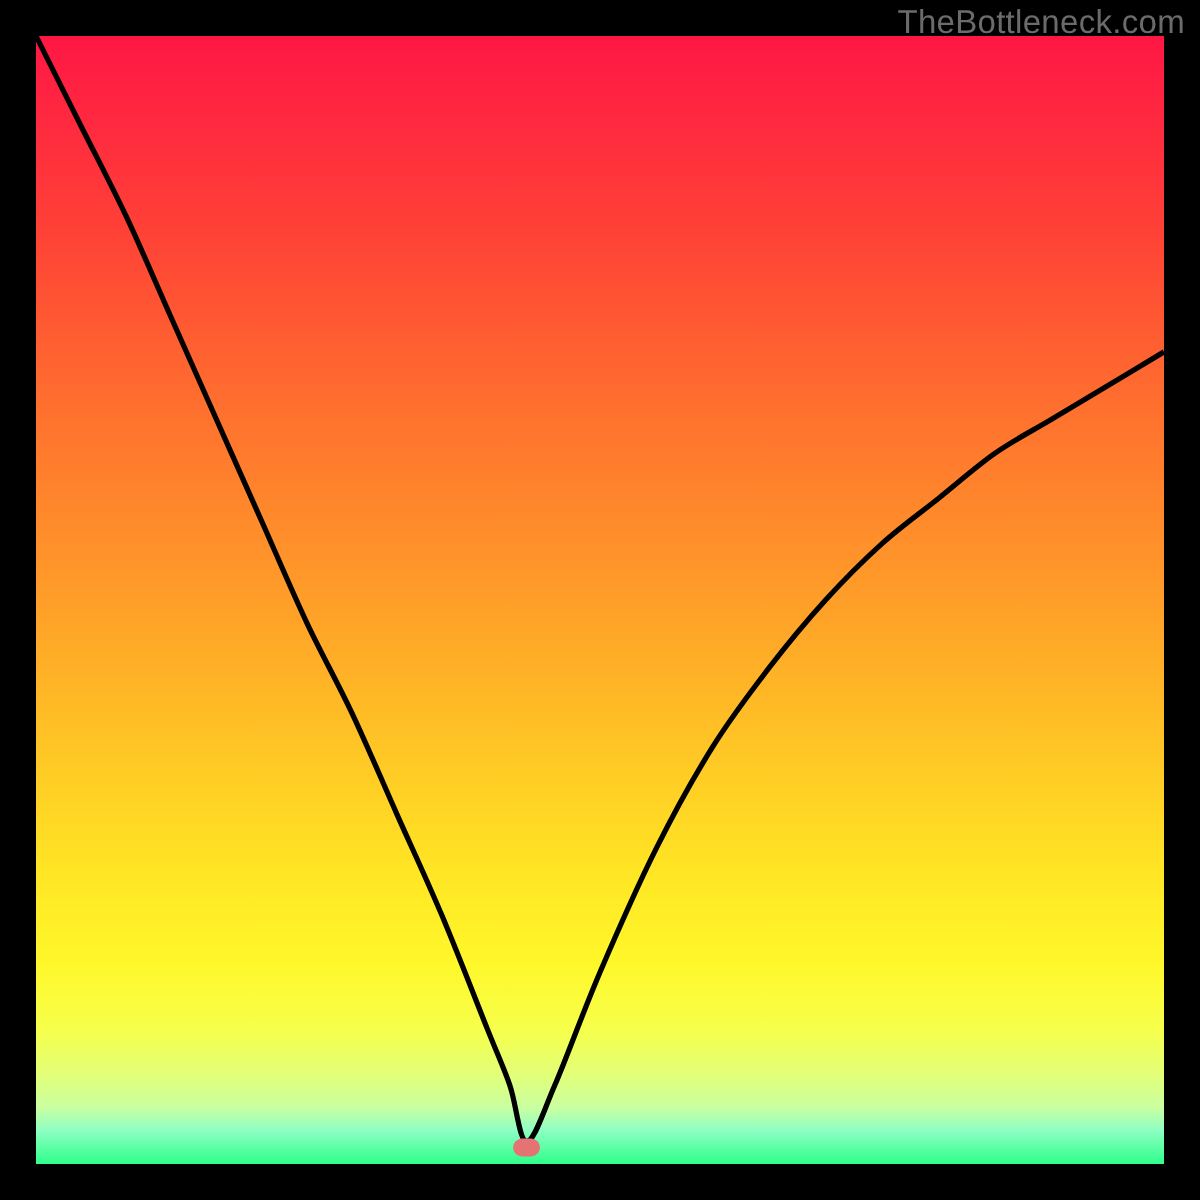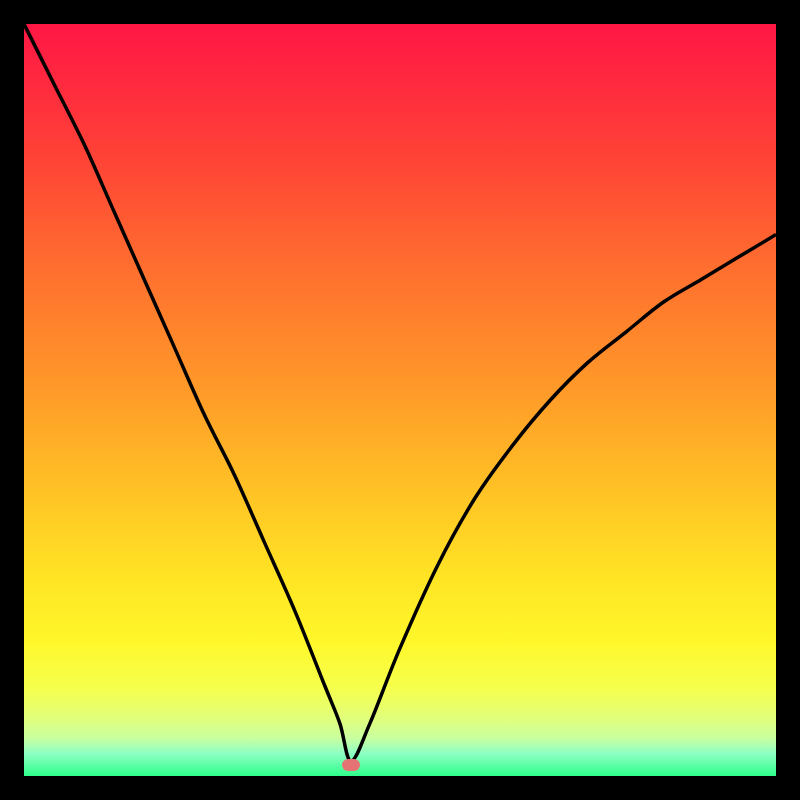--- a/index.html
+++ b/index.html
@@ -68,20 +68,21 @@
     height: 12px;
     border-radius: 6px;
     background: #e57373;
     transform: translate(-50%, -50%);
   }
 </style>
 </head>
 <body>
 
 <div class="frame">
+  <div class="attribution">TheBottleneck.com</div>
 
   <div class="plot">
     <div class="gradient"></div>
 
     <svg class="curve" viewBox="0 0 752 752" preserveAspectRatio="none">
       <path id="curve-path" fill="none" stroke-width="3.5" stroke="#000000" d="M 0,0 C 5.013333333333334,10.026666666666662 20.053333333333335,40.10666666666663 30.080000000000002,60.15999999999997 C 40.10666666666667,80.21333333333331 50.13333333333334,99.01333333333335 60.160000000000004,120.32000000000002 C 70.18666666666667,141.6266666666667 80.21333333333332,165.44 90.24,188 C 100.26666666666667,210.56 110.29333333333334,233.11999999999998 120.32000000000001,255.67999999999998 C 130.34666666666666,278.24 140.37333333333333,300.8 150.4,323.36 C 160.42666666666668,345.92 170.45333333333332,369.73333333333335 180.48,391.04 C 190.50666666666666,412.3466666666667 200.53333333333336,429.8933333333333 210.56000000000003,451.2 C 220.5866666666667,472.50666666666666 230.61333333333334,496.32 240.64000000000001,518.88 C 250.66666666666669,541.44 260.6933333333333,562.7466666666667 270.71999999999997,586.5600000000001 C 280.7466666666666,610.3733333333334 293.28000000000003,642.96 300.8,661.76 C 308.32,680.56 311.4533333333333,686.8266666666666 315.84,699.3599999999999 C 320.22666666666663,711.8933333333332 322.1066666666667,736.96 327.12,736.96 C 332.1333333333333,736.96 337.77333333333337,718.1599999999999 345.92,699.3599999999999 C 354.06666666666666,680.56 364.72,650.48 376,624.16 C 387.28,597.8399999999999 401.0666666666667,566.5066666666667 413.6,541.4399999999999 C 426.1333333333333,516.3733333333332 438.66666666666663,493.8133333333333 451.2,473.76 C 463.73333333333335,453.7066666666667 476.26666666666665,437.4133333333334 488.8,421.12000000000006 C 501.33333333333337,404.8266666666667 513.8666666666667,389.7866666666667 526.4,376 C 538.9333333333333,362.2133333333333 551.4666666666667,349.67999999999995 564,338.4 C 576.5333333333333,327.12 589.0666666666667,318.3466666666667 601.6,308.32000000000005 C 614.1333333333333,298.2933333333334 626.6666666666666,287.0133333333334 639.1999999999999,278.24 C 651.7333333333332,269.46666666666664 664.2666666666668,263.2 676.8000000000001,255.67999999999998 C 689.3333333333334,248.15999999999997 701.8666666666667,240.64000000000001 714.4,233.12000000000003 C 726.9333333333333,225.60000000000005 745.7333333333333,214.32000000000002 752,210.56000000000003"></path>
     </svg>
 
     <div class="marker" id="min-marker" style="background: rgb(229, 115, 115); left: 327.12px; top: 740.72px;"></div>
   </div>

